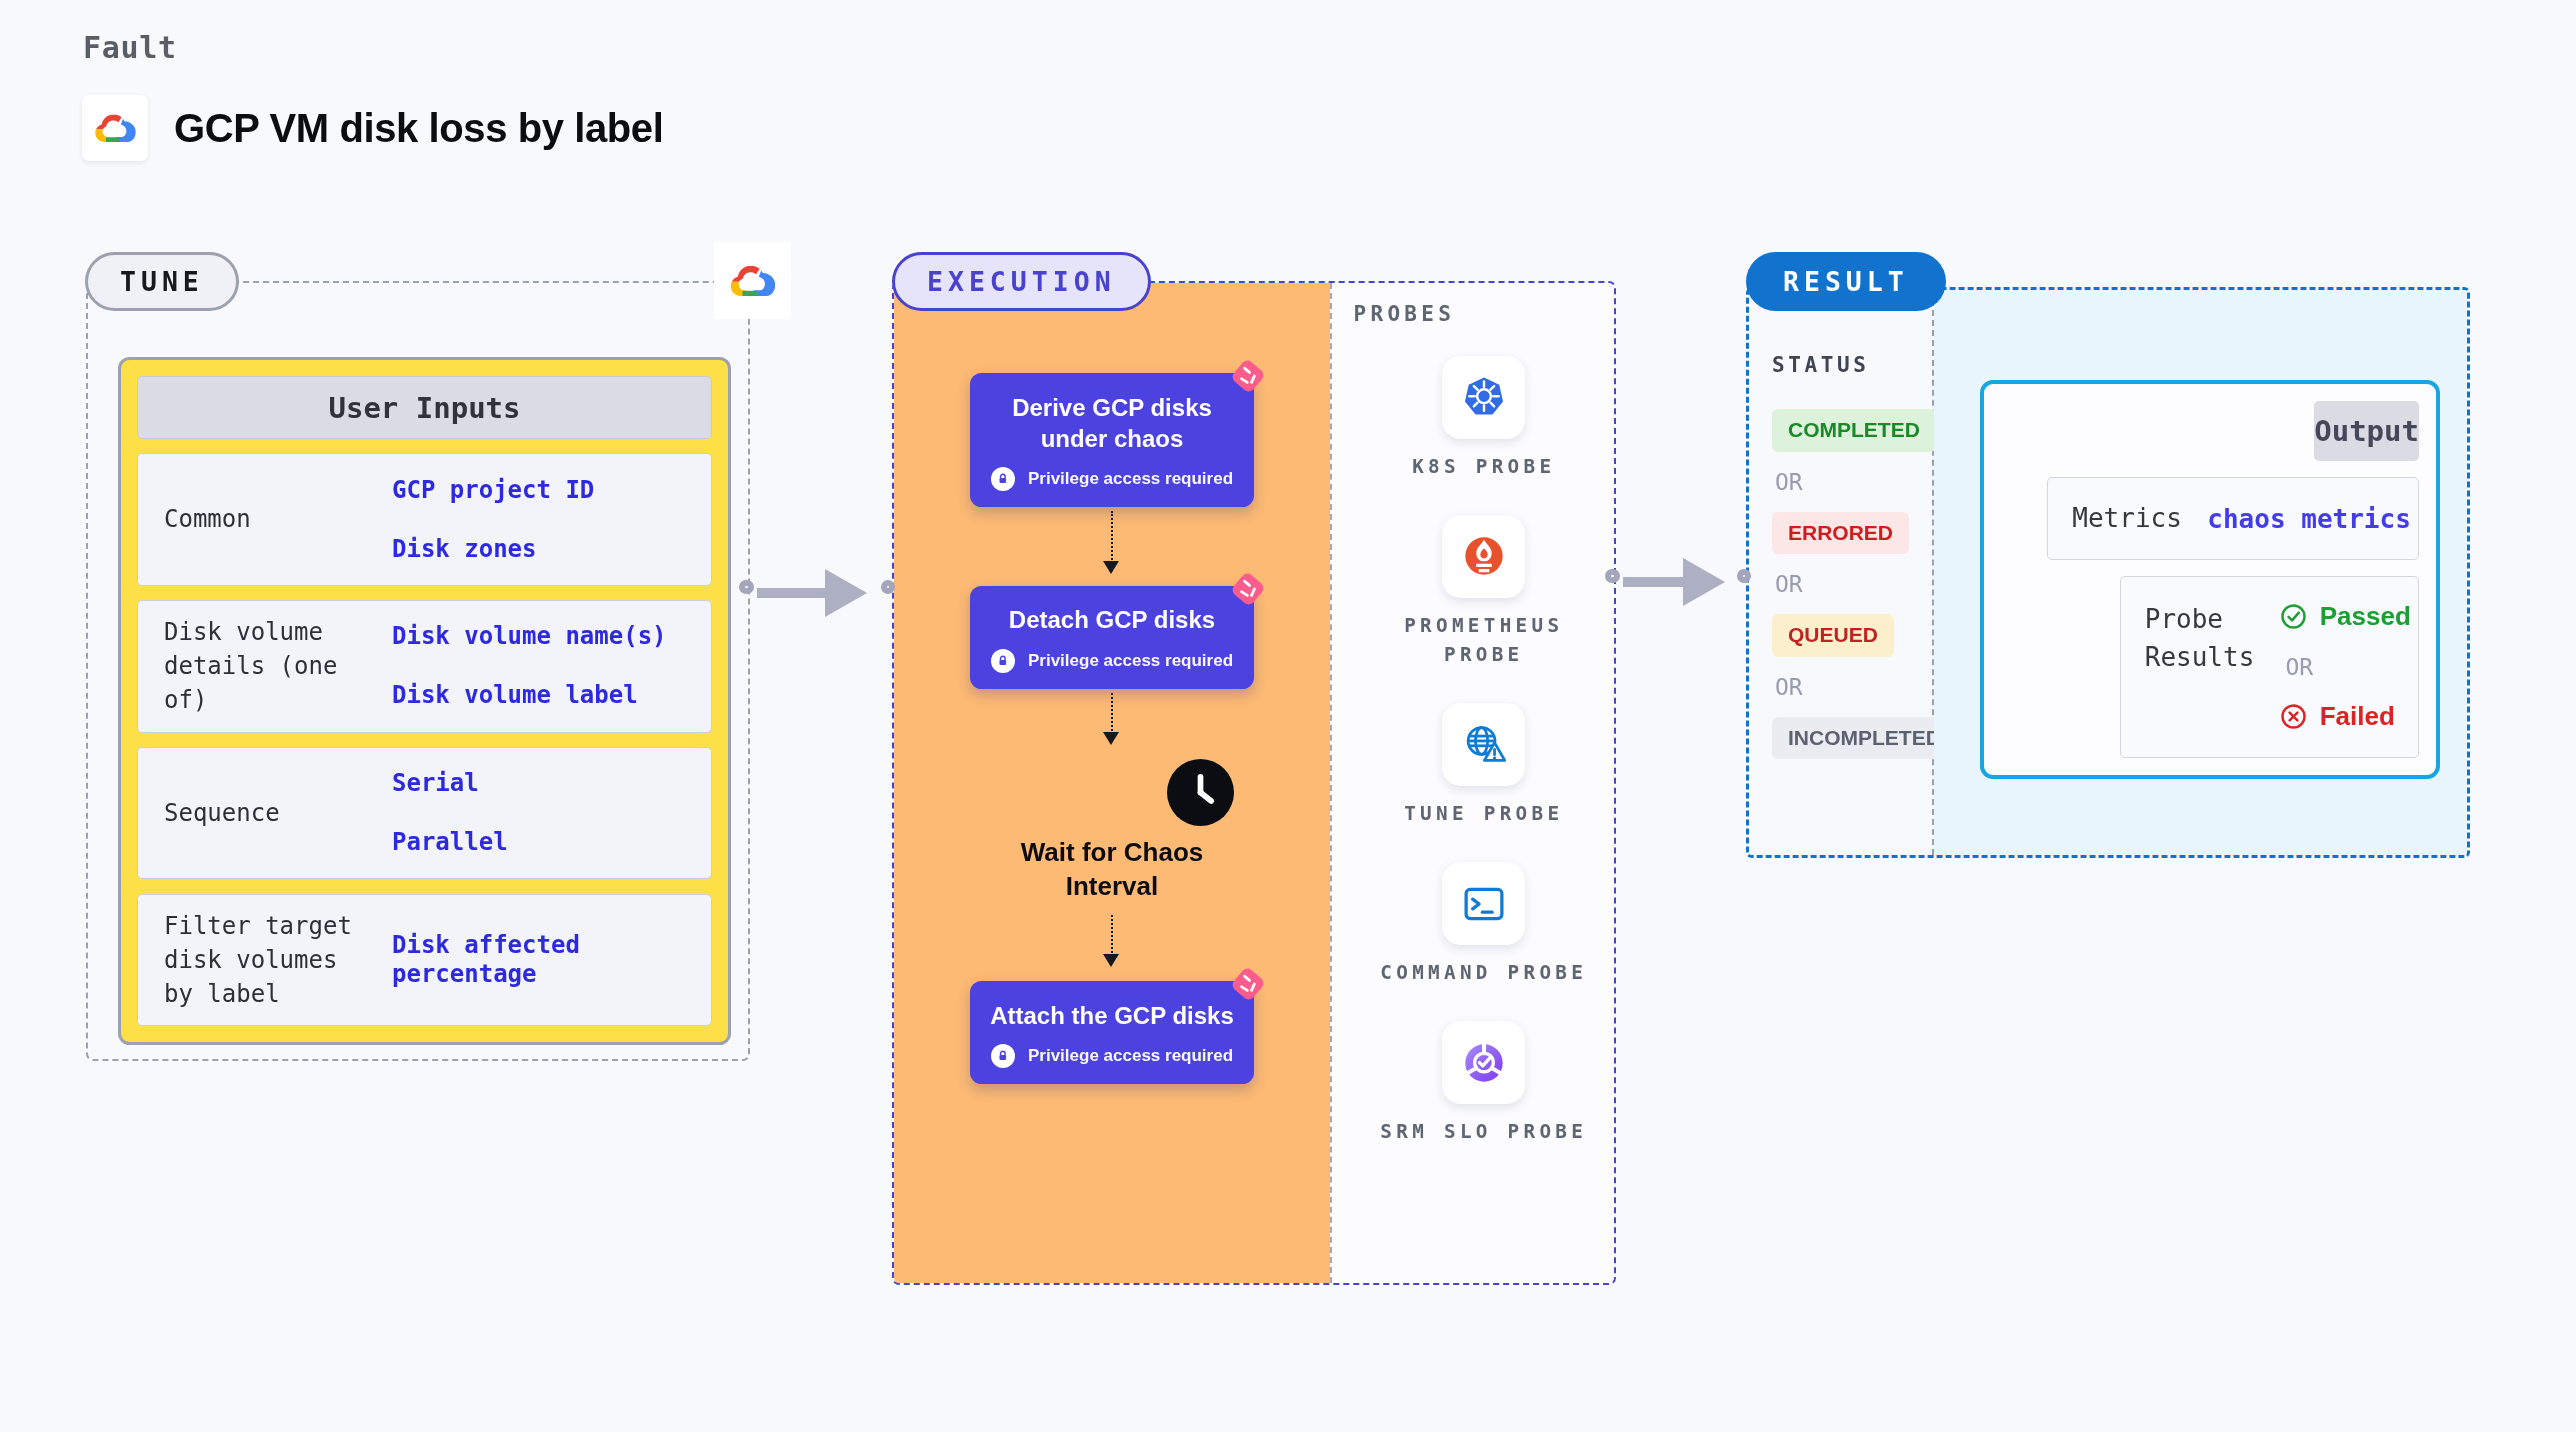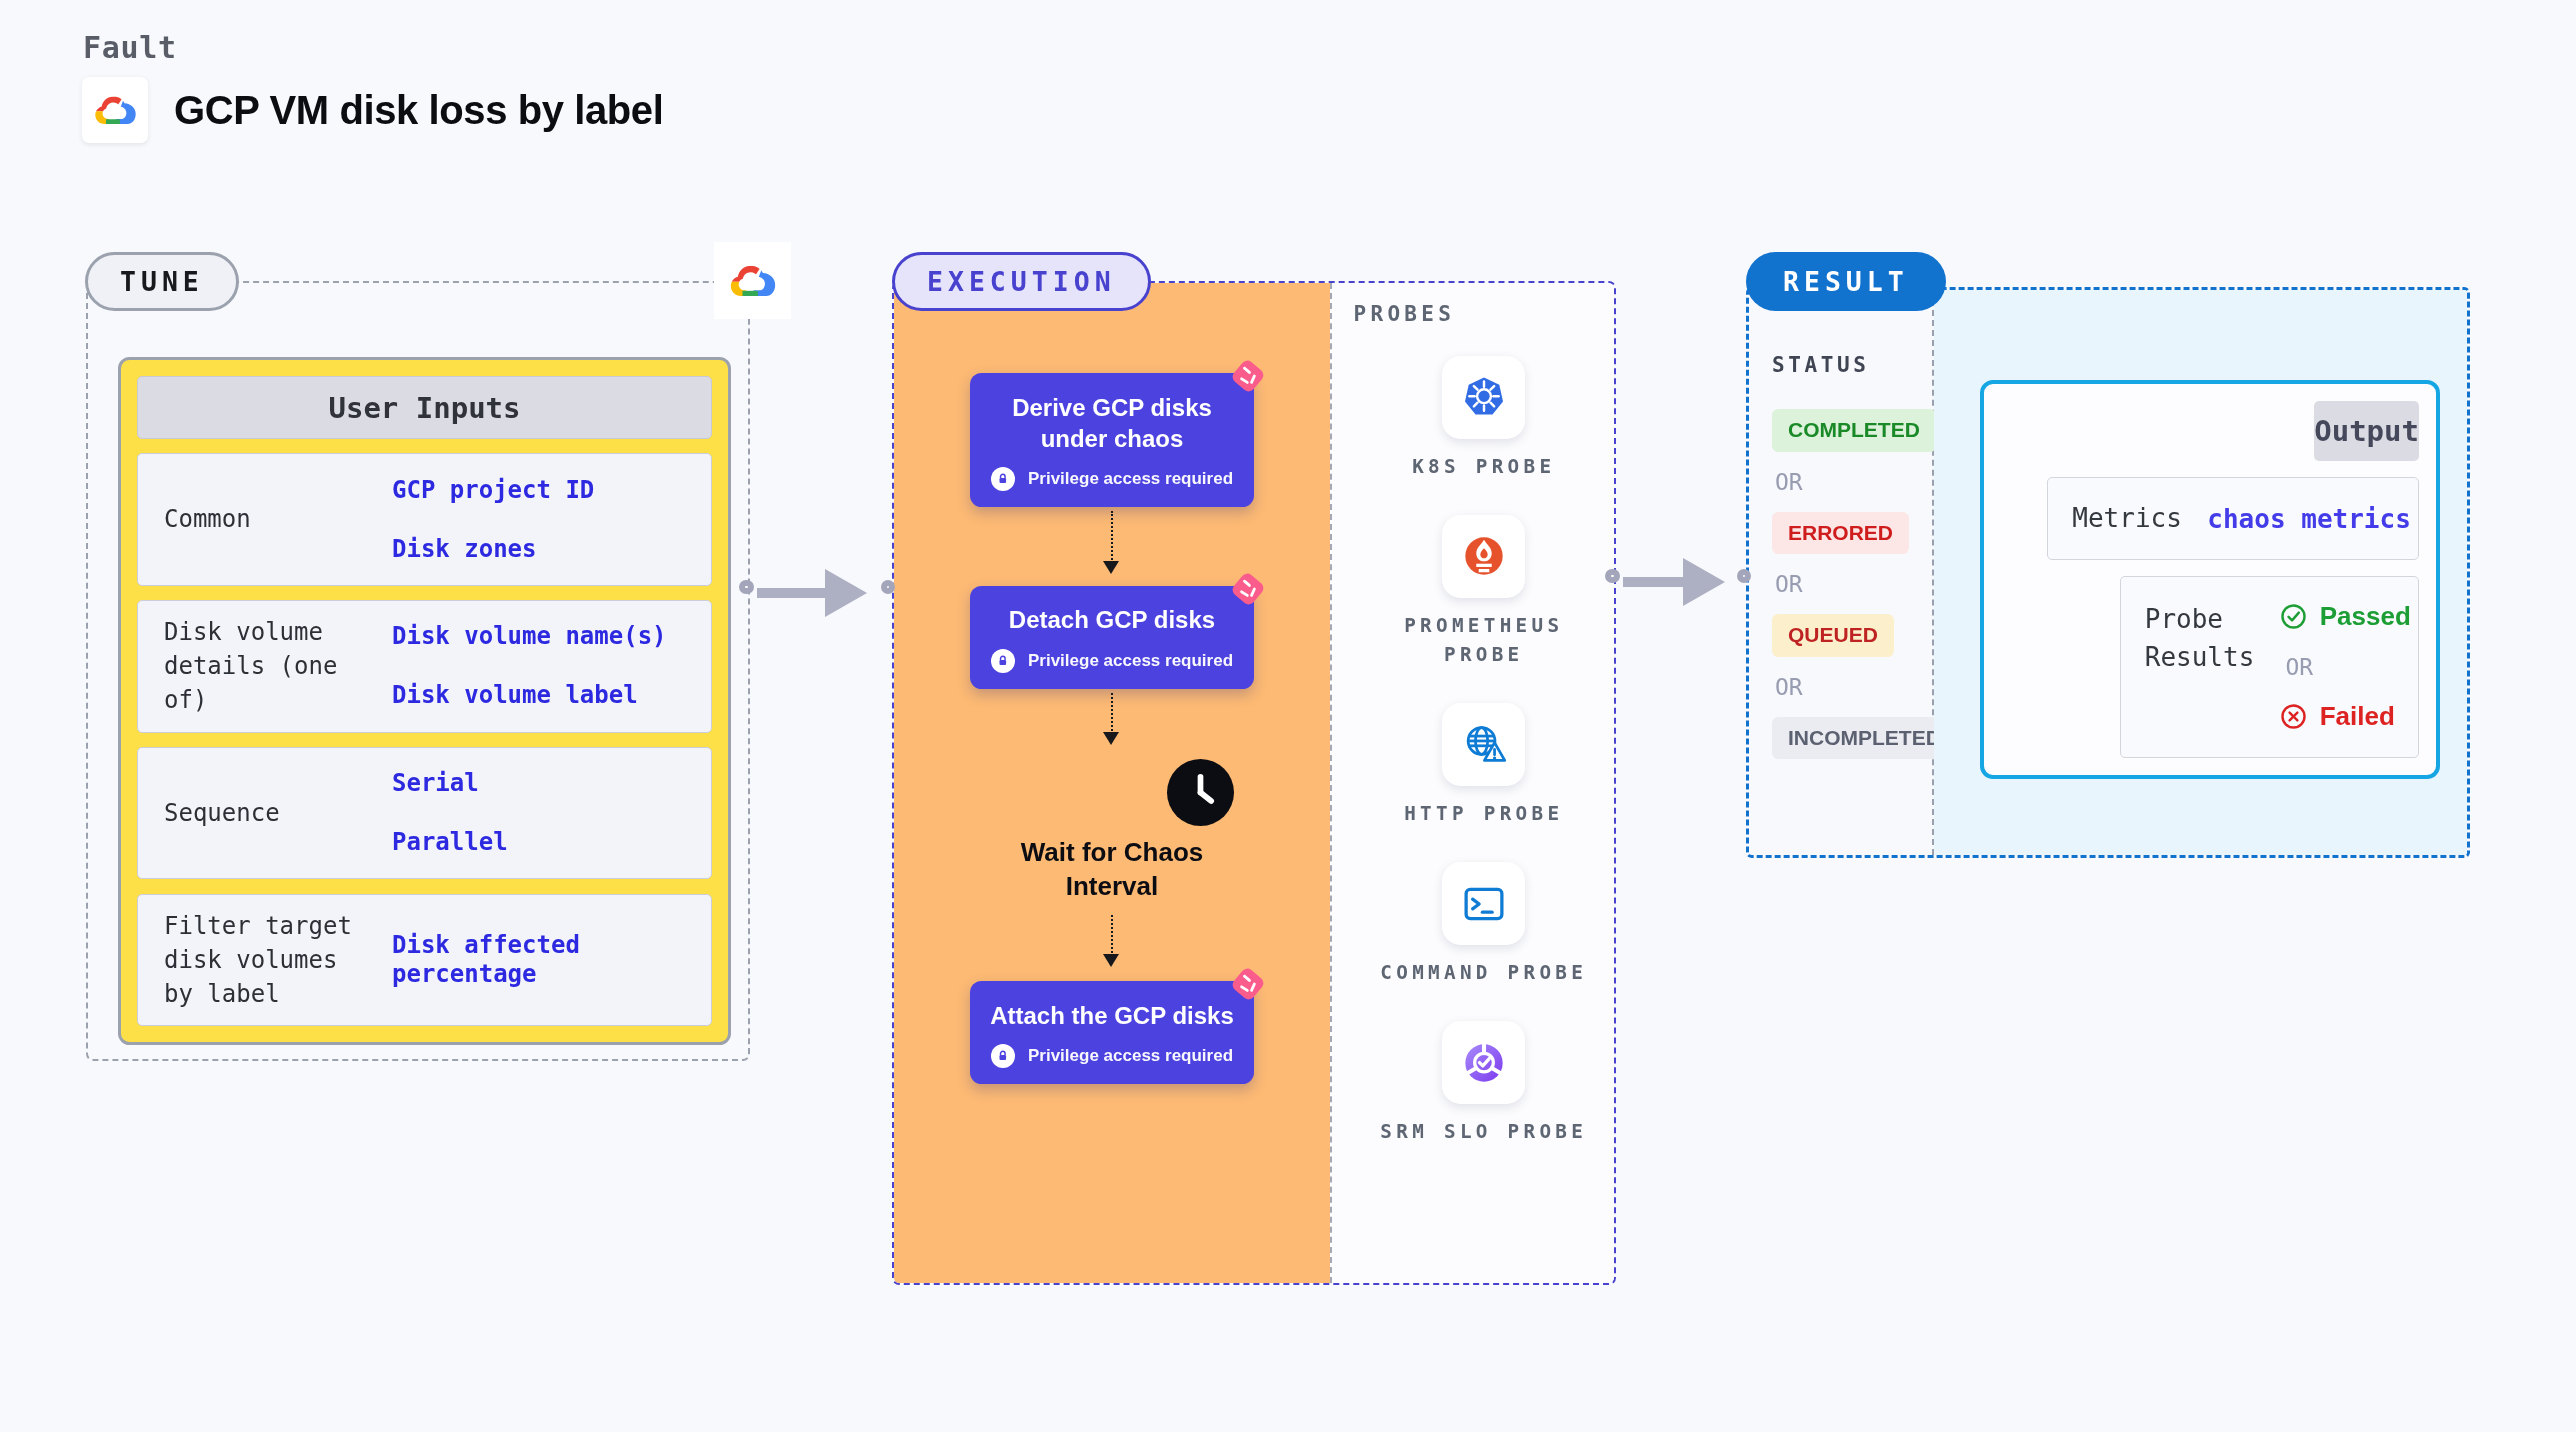--- a/index.html
+++ b/index.html
@@ -5,21 +5,21 @@
   * { margin:0; padding:0; box-sizing:border-box; }
   html,body { background:#F8F9FC; }
   .canvas {
     position:relative; width:2576px; height:1432px; background:#F8F9FC;
     font-family:"Liberation Sans", sans-serif; overflow:hidden;
   }
 
   
   .kicker { position:absolute; left:83px; top:30px; font-family:"DejaVu Sans Mono",monospace;
     font-size:30px; font-weight:bold; color:#585D68; letter-spacing:0.7px; }
-  .title-row { position:absolute; left:82px; top:77px; display:flex; align-items:center; gap:26px; }
+  .title-row { position:absolute; left:82px; top:95px; display:flex; align-items:center; gap:26px; }
   .title-logo { width:66px; height:66px; background:#FFFFFF; border-radius:7.2px;
     display:flex; align-items:center; justify-content:center; box-shadow:0 1.4px 4.3px rgba(60,64,90,.10); }
   .page-title { font-size:40px; font-weight:bold; color:#0C0D10; letter-spacing:-0.4px; }
 
   
   .pill { position:absolute; height:59px; border-radius:716px; display:flex; align-items:center;
     justify-content:center; font-family:"DejaVu Sans Mono",monospace; font-weight:bold;
     font-size:26.5px; letter-spacing:5px; padding:0 32px; z-index:5; }
   .pill-tune { left:85px; top:252px; background:#F0F1F7; border:3.6px solid #9BA2AE; color:#17191D; }
   .pill-exec { left:892px; top:252px; background:#E5E4FB; border:3.6px solid #4842CE; color:#4842CE; }
@@ -346,21 +346,21 @@
                 <ellipse cx="29" cy="27" rx="7.5" ry="16.5"></ellipse>
                 <line x1="14" y1="21" x2="44" y2="21"></line>
                 <line x1="12.5" y1="27" x2="45.5" y2="27"></line>
                 <line x1="14" y1="33" x2="44" y2="33"></line>
               </g>
               <path d="M45 29 L57.5 51 H32.5 Z" fill="#FCFCFE" stroke="#0E7BD4" stroke-width="3.4" stroke-linejoin="round"></path>
               <line x1="45" y1="37.5" x2="45" y2="44" stroke="#0E7BD4" stroke-width="3.4" stroke-linecap="round"></line>
               <circle cx="45" cy="48" r="2" fill="#0E7BD4"></circle>
             </svg>
           </div>
-          <div class="probe-label">HTTP PROBE</div>
+          <div class="probe-label">TUNE PROBE</div>
         </div>
 
         <div class="probe-item">
           <div class="probe-tile">
             <svg width="52" height="52" viewBox="0 0 64 64">
               <rect x="10" y="14" width="44" height="36" rx="5" fill="none" stroke="#0E7BD4" stroke-width="4"></rect>
               <polyline points="18,26 26,32 18,38" fill="none" stroke="#0E7BD4" stroke-width="4" stroke-linecap="round" stroke-linejoin="round"></polyline>
               <line x1="30" y1="42" x2="42" y2="42" stroke="#0E7BD4" stroke-width="4" stroke-linecap="round"></line>
             </svg>
           </div>

